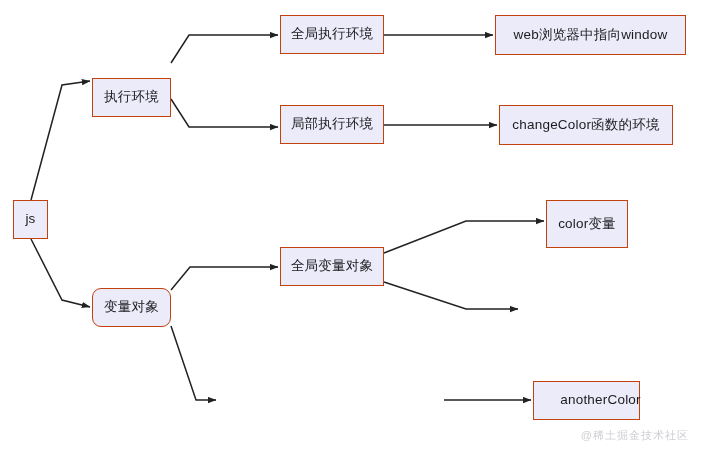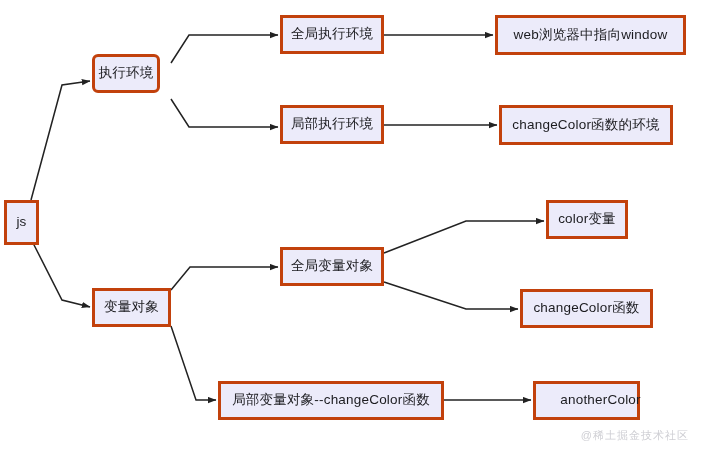--- a/index.html
+++ b/index.html
@@ -19,21 +19,21 @@
     position: absolute;
     left: 0;
     top: 0;
     width: 701px;
     height: 453px;
   }
   .node {
     position: absolute;
     box-sizing: border-box;
     background: #ECEBFA;
-    border: 3px solid #c2410c;
+    border: 1px solid #c2410c;
     color: #1b1b1f;
     display: flex;
     align-items: center;
     justify-content: center;
     font-size: 13.5px;
     line-height: 1.1;
     letter-spacing: 0.2px;
     white-space: nowrap;
     z-index: 2;
   }
@@ -68,39 +68,37 @@
       <path d="M384,35 L493,35"></path>
       <path d="M384,125 L497,125"></path>
       <path d="M171,290 L190,267 L278,267"></path>
       <path d="M171,326 L196,400 L216,400"></path>
       <path d="M384,253 L466,221 L544,221"></path>
       <path d="M384,282 L466,309 L518,309"></path>
       <path d="M444,400 L531,400"></path>
     </g>
   </svg>
 
-  <div class="node" style="left:4px; top:200px; width:35px; height:45px;">js</div>
+  <div class="node" style="left:13px; top:200px; width:35px; height:39px;">js</div>
 
-  <div class="node" style="left:92px; top:54px; width:68px; height:39px;border-radius:6px;">执行环境</div>
+  <div class="node" style="left:92px; top:78px; width:79px; height:39px;">执行环境</div>
 
   <div class="node" style="left:280px; top:15px; width:104px; height:39px;">全局执行环境</div>
 
   <div class="node" style="left:280px; top:105px; width:104px; height:39px;">局部执行环境</div>
 
   <div class="node" style="left:495px; top:15px; width:191px; height:40px;">web浏览器中指向window</div>
 
   <div class="node" style="left:499px; top:105px; width:174px; height:40px;">changeColor函数的环境</div>
 
-  <div class="node" style="left:92px; top:288px; width:79px; height:39px;">变量对象</div>
+  <div class="node" style="left:92px; top:288px; width:79px; height:39px;border-radius:9px;">变量对象</div>
 
   <div class="node" style="left:280px; top:247px; width:104px; height:39px;font-family:Liberation Serif, serif;">全局变量对象</div>
 
-  <div class="node" style="left:546px; top:200px; width:82px; height:39px;">color变量</div>
+  <div class="node" style="left:546px; top:200px; width:82px; height:48px;">color变量</div>
 
-  <div class="node" style="left:520px; top:289px; width:133px; height:39px;">changeColor函数</div>
 
-  <div class="node" style="left:218px; top:381px; width:226px; height:39px;">局部变量对象--changeColor函数</div>
 
   <div class="node" style="left:533px; top:381px; width:107px; height:39px;padding-left:28px;">anotherColor</div>
 
   <div class="watermark">@稀土掘金技术社区</div>
 
 </div>
 
 </body></html>

